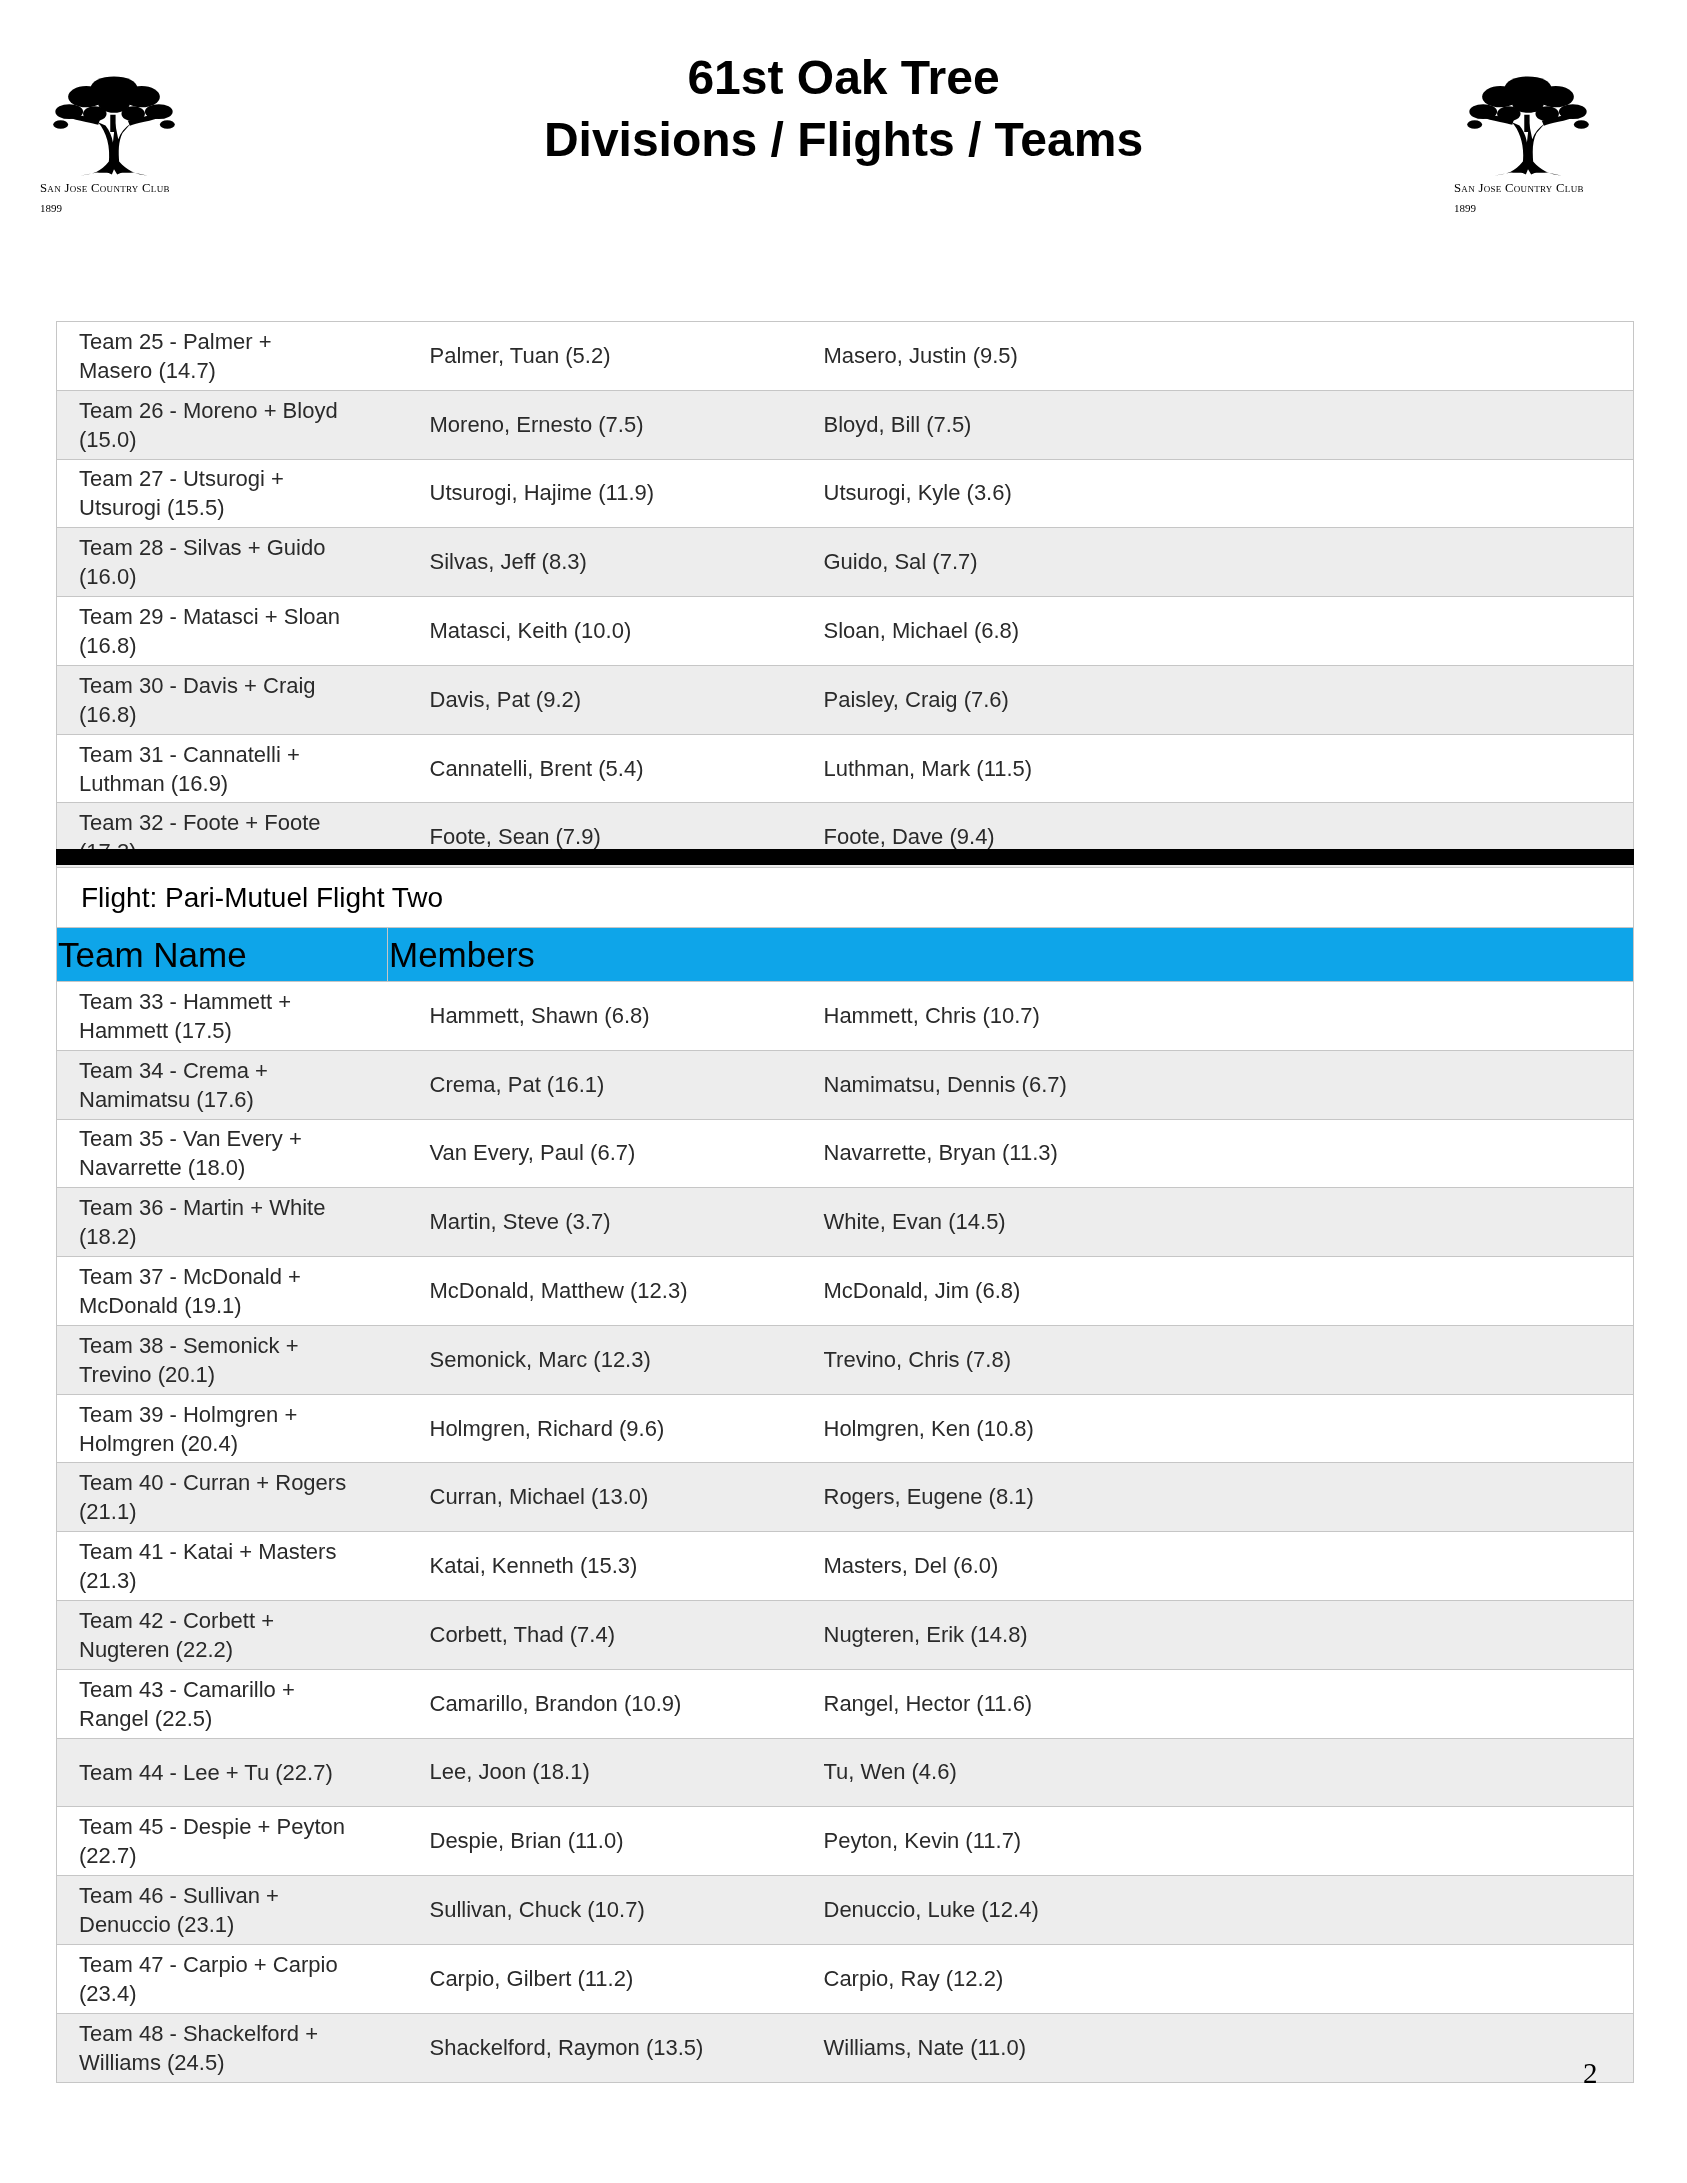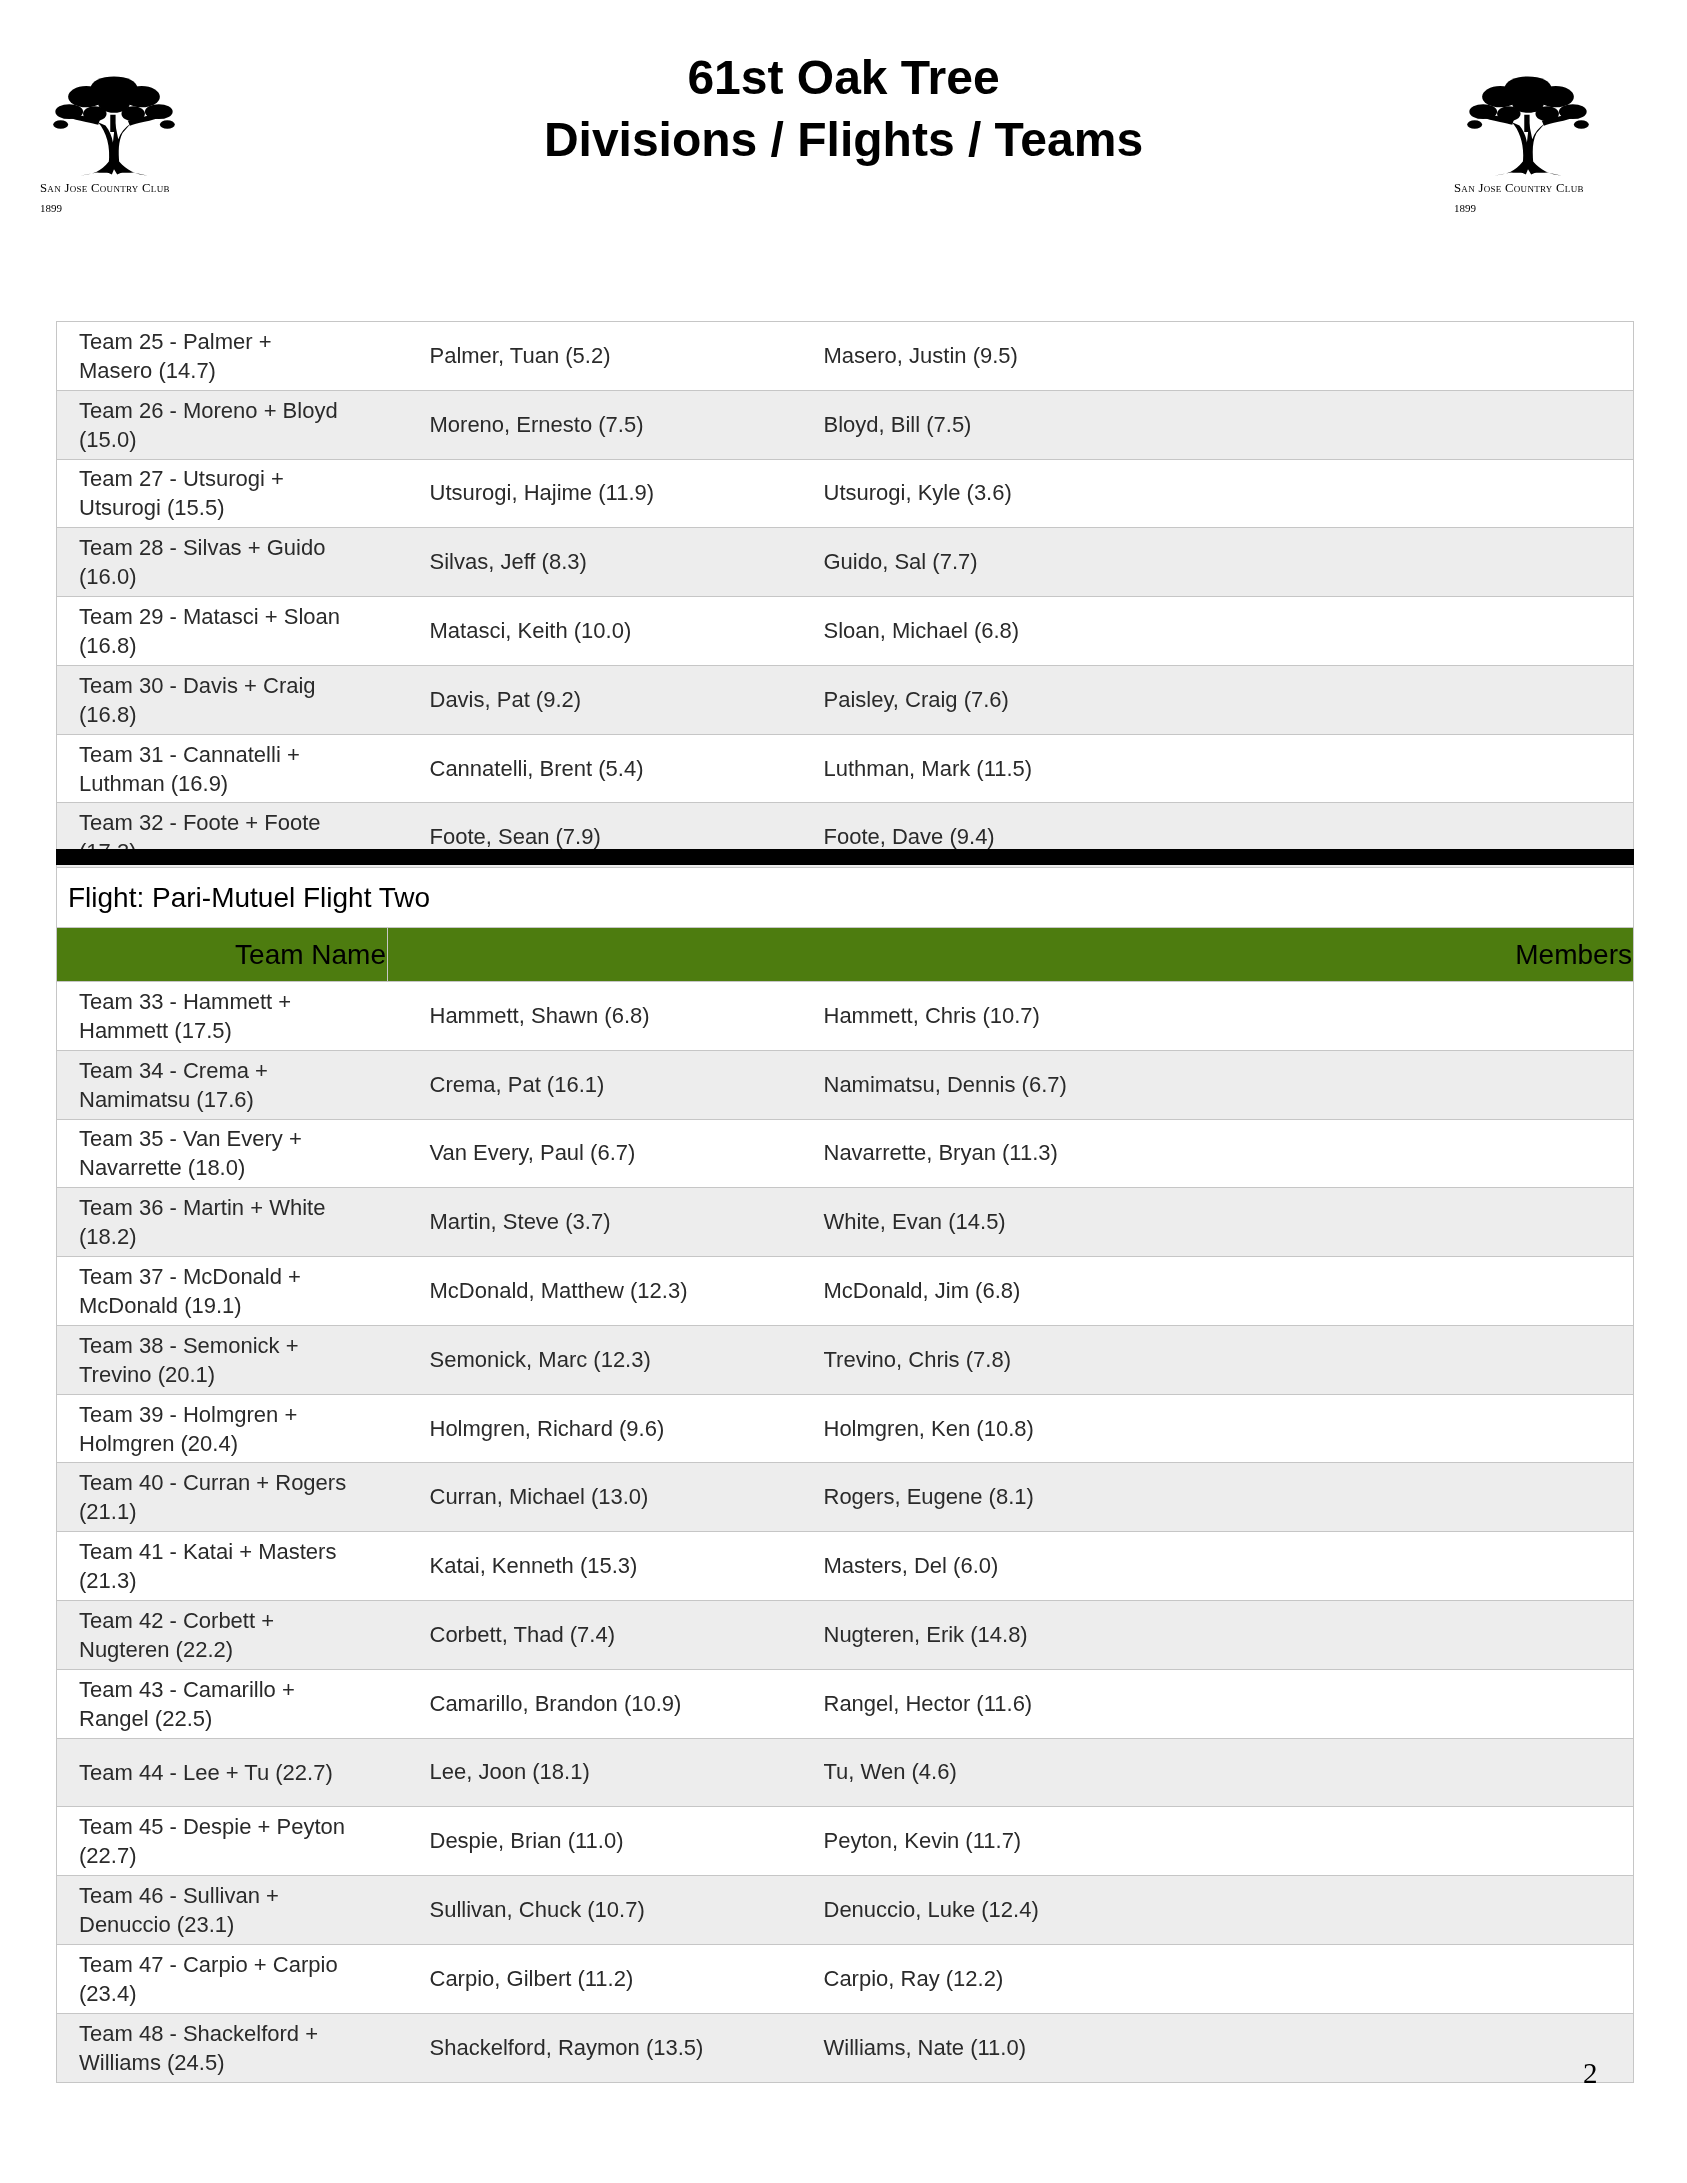--- a/index.html
+++ b/index.html
@@ -62,25 +62,25 @@
     height: 61px;
   }
   td.member1-cell { padding-left: 42px; height: 61px; }
   td.member2-cell { padding-left: 0;  height: 61px; }
 
   tbody tr:nth-child(even) { background: #ededed; }
   tbody tr:nth-child(odd)  { background: #ffffff; }
 
   td.flight-title-cell {
     height: 57px; font-size: 28px; color: #000;
-    padding-left: 11px; background: #fff;
+    padding-left: 24px; background: #fff;
   }
   td.col-head {
-    height: 51px; font-size: 28px; color: #000;
-    text-align: right; background: #4d7c0f;
+    height: 51px; font-size: 35px; color: #000;
+    text-align: left; background: #0ea5e9;
   }
   td.col-head.first { border-right: 1.7px solid #c6c6c6; }
 
   .divider-bar {
     position: absolute; left: 56px; width: 1578px; height: 16px;
     top: 849px; background: #000;
   }
 
   .page-number {
     position: absolute; top: 2057px; left: 1583px;

